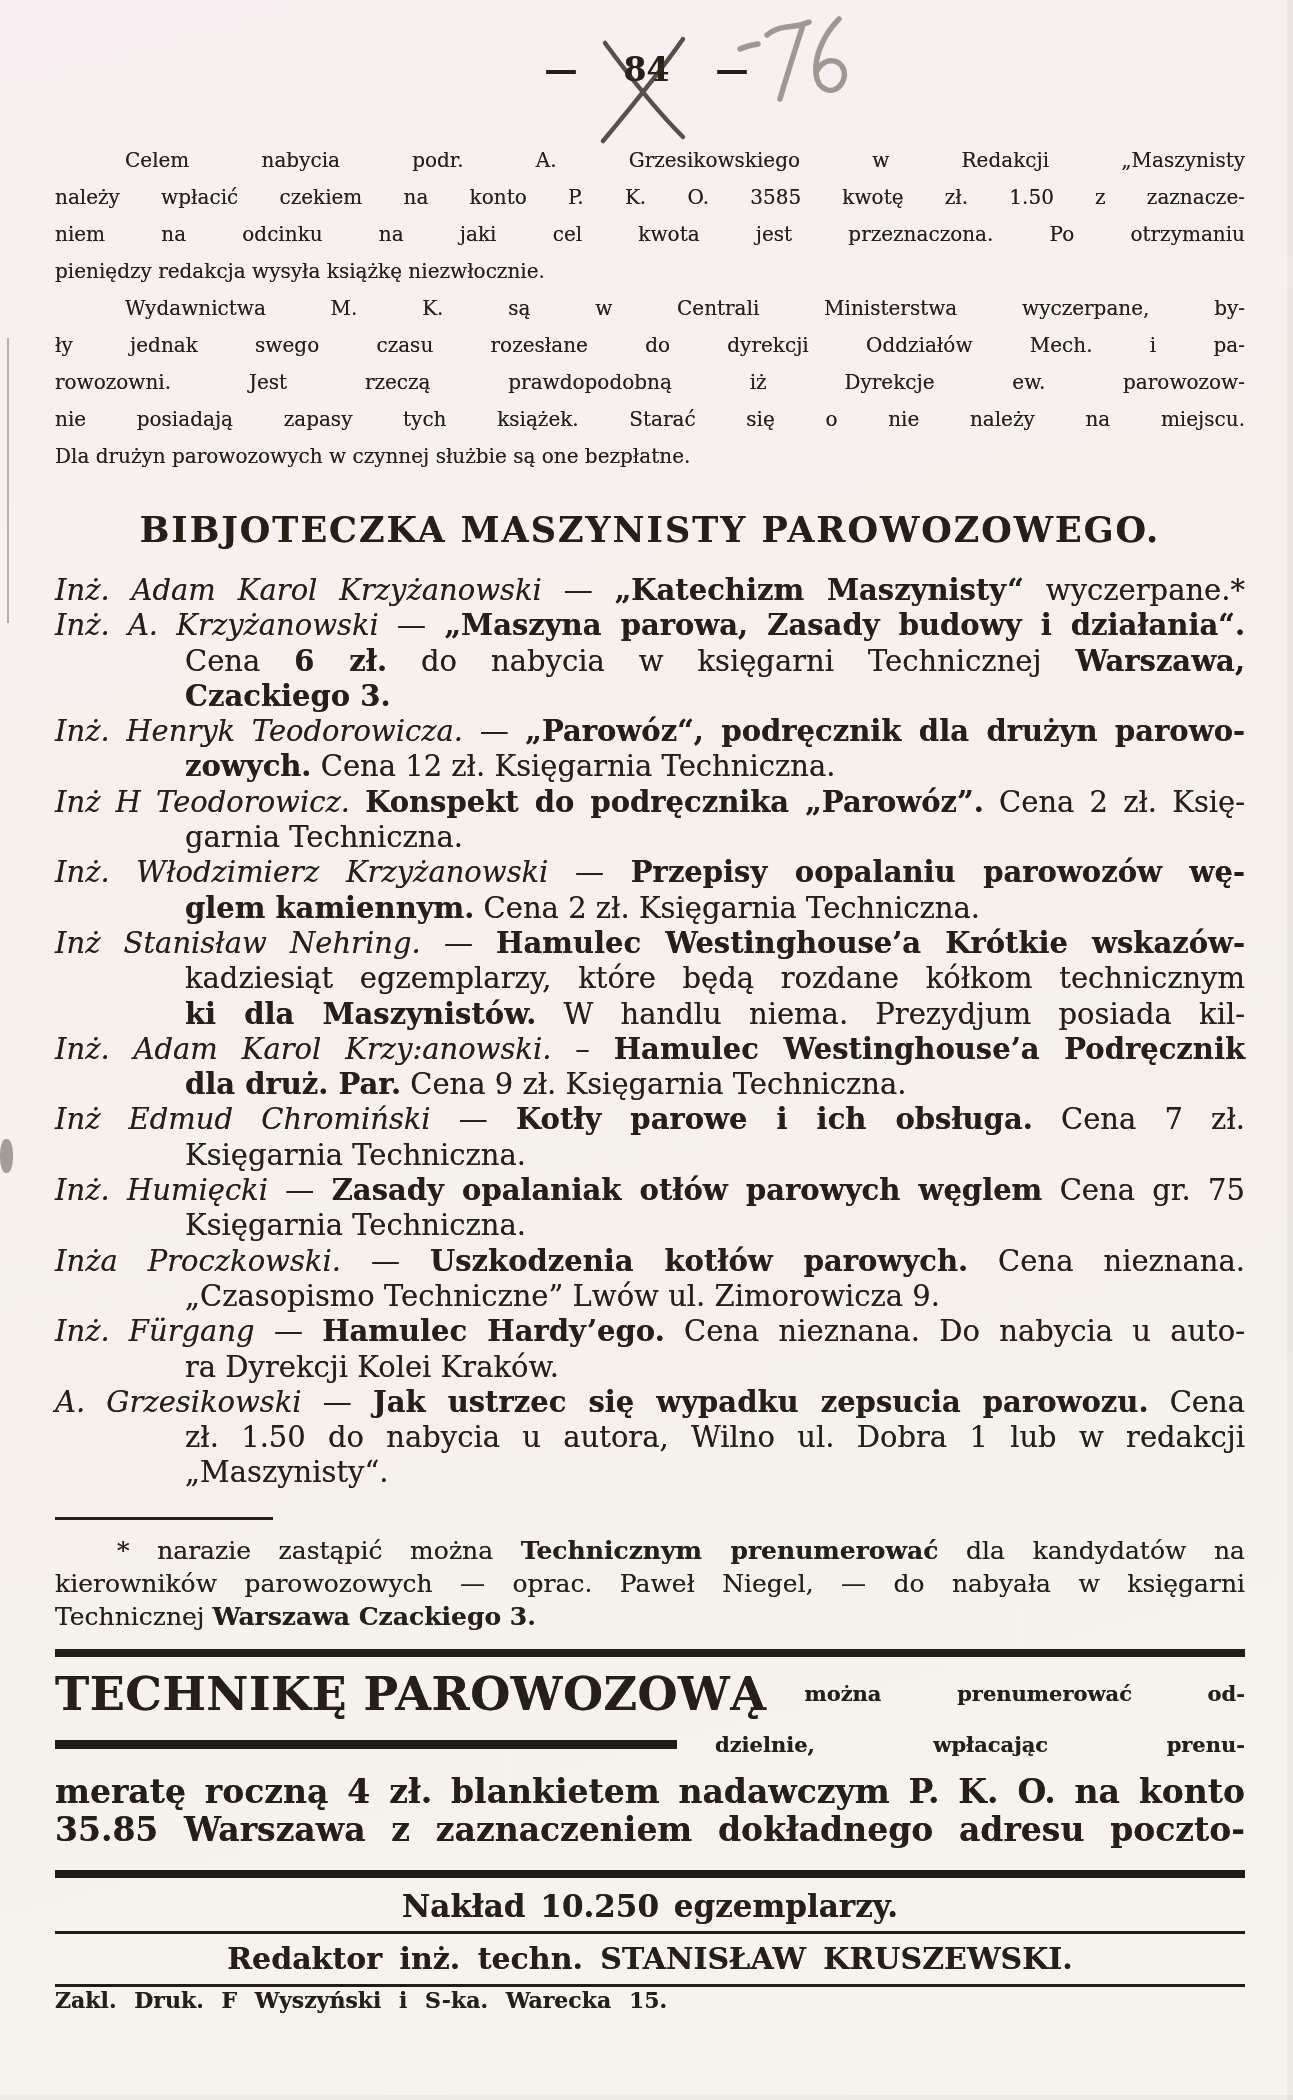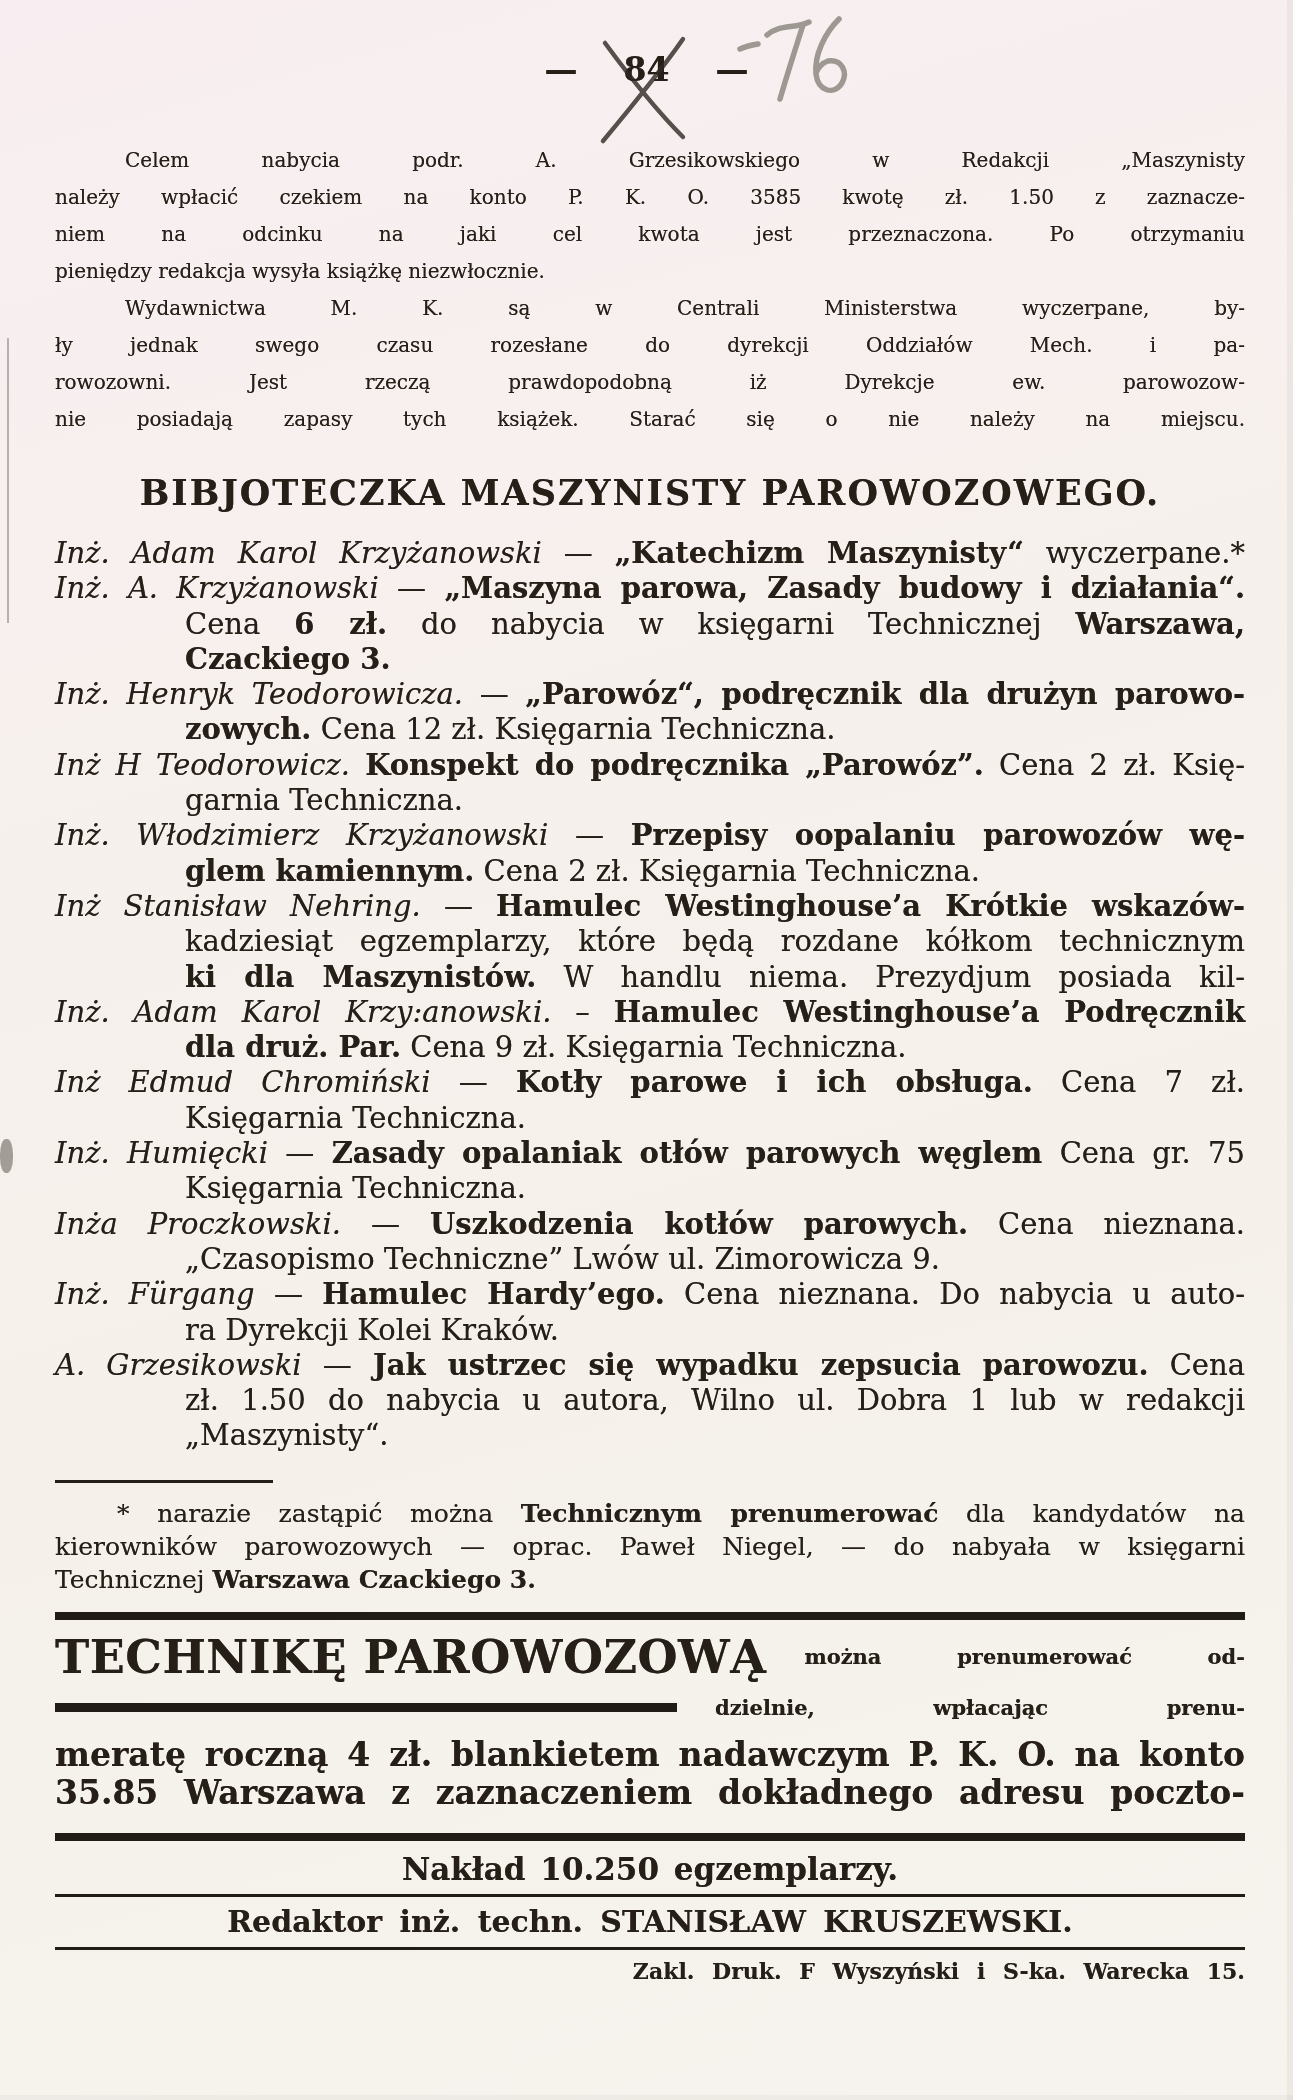--- a/index.html
+++ b/index.html
@@ -56,21 +56,21 @@
               text-align:justify;text-align-last:justify;white-space:nowrap;}
   .promo-rest{margin-top:6px;}
   .promo-rest .tline{font-size:33px;line-height:38.5px;font-weight:bold;}
 
   .footer .rule.thick{margin-top:20px;}
   .print-run{margin-top:10px;text-align:center;font-size:31px;font-weight:bold;
              word-spacing:4px;line-height:36px;}
   .footer .rule.thin{margin-top:7px;}
   .editor-line{margin-top:7px;text-align:center;font-size:30px;font-weight:bold;
                word-spacing:7px;line-height:36px;}
-  .printer-line{margin-top:8px;text-align:right;font-size:22px;font-weight:bold;
+  .printer-line{text-align:left;font-size:22px;font-weight:bold;
                 word-spacing:10px;line-height:26px;}
 
   
   .artifact-line{position:absolute;left:7px;top:338px;width:2px;height:285px;
                  background:rgba(70,58,48,.35);}
   .artifact-smudge{position:absolute;left:0;top:1139px;width:13px;height:34px;
                    background:rgba(40,32,26,.40);border-radius:45%;}
   .artifact-edge-r{position:absolute;right:0;top:0;width:6px;height:100%;
                    background:rgba(60,50,45,.05);}
   .artifact-edge-b{position:absolute;left:0;bottom:0;width:100%;height:5px;
@@ -110,20 +110,21 @@
         <div class="tline jt ind"><span class="r-n">Celem nabycia podr. A. Grzesikowskiego w Redakcji „Maszynisty</span></div>
         <div class="tline jt"><span class="r-n">należy wpłacić czekiem na konto P. K. O. 3585 kwotę zł. 1.50 z zaznacze-</span></div>
         <div class="tline jt"><span class="r-n">niem na odcinku na jaki cel kwota jest przeznaczona. Po otrzymaniu</span></div>
         <div class="tline"><span class="r-n">pieniędzy redakcja wysyła książkę  niezwłocznie.</span></div>
       </div>
     <div class="intro" style="margin-top:0">
         <div class="tline jt ind"><span class="r-n">Wydawnictwa M. K. są w Centrali Ministerstwa wyczerpane, by-</span></div>
         <div class="tline jt"><span class="r-n">ły jednak swego czasu rozesłane do dyrekcji Oddziałów Mech. i pa-</span></div>
         <div class="tline jt"><span class="r-n">rowozowni. Jest rzeczą prawdopodobną iż Dyrekcje ew. parowozow-</span></div>
         <div class="tline jt"><span class="r-n">nie posiadają zapasy tych książek. Starać się o nie należy na miejscu.</span></div>
+        <div class="tline"><span class="r-n">Dla drużyn parowozowych w czynnej służbie są one bezpłatne.</span></div>
       </div>
 
     <div class="section-heading">BIBJOTECZKA MASZYNISTY PAROWOZOWEGO.</div>
 
     <div class="biblio">
         <div class="tline jt"><span class="r-i">Inż. Adam Karol Krzyżanowski </span><span class="r-n">— </span><span class="r-b">„Katechizm Maszynisty“</span><span class="r-n"> wyczerpane.*</span></div>
         <div class="tline jt"><span class="r-i">Inż. A. Krzyżanowski </span><span class="r-n">— </span><span class="r-b">„Maszyna parowa, Zasady budowy i działania“.</span></div>
         <div class="tline jt ct"><span class="r-n">Cena </span><span class="r-b">6 zł.</span><span class="r-n"> do nabycia w księgarni Technicznej </span><span class="r-b">Warszawa,</span></div>
         <div class="tline ct"><span class="r-b">Czackiego 3.</span></div>
         <div class="tline jt"><span class="r-i">Inż. Henryk Teodorowicza. </span><span class="r-n">— </span><span class="r-b">„Parowóz“, podręcznik dla drużyn parowo-</span></div>

